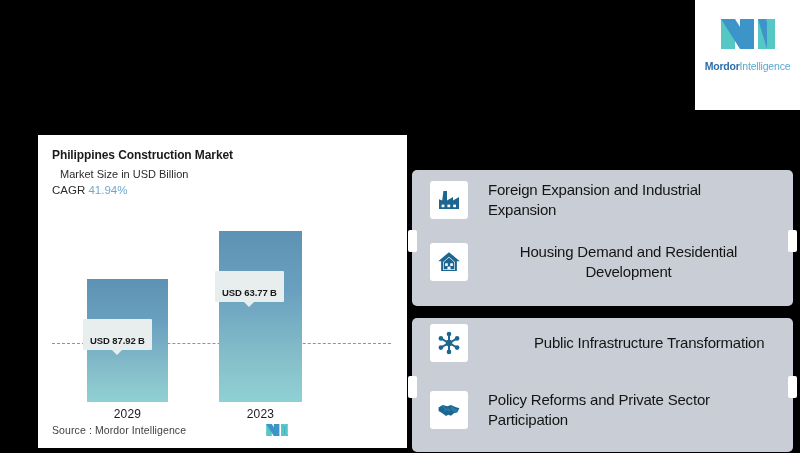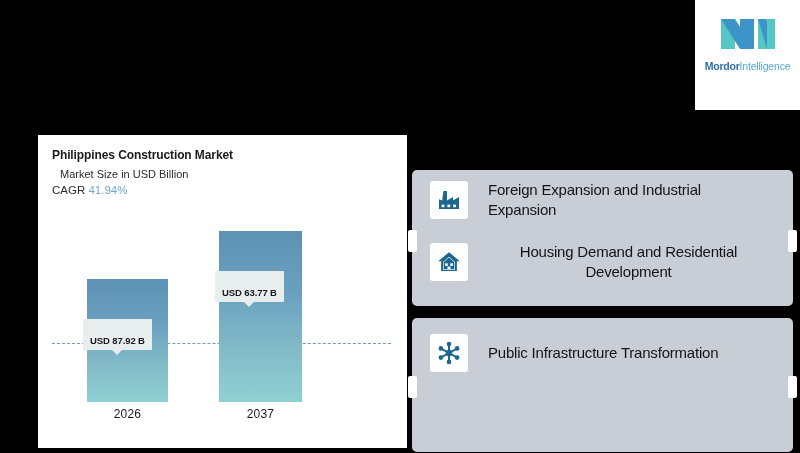--- a/index.html
+++ b/index.html
@@ -162,21 +162,21 @@
 
   .driver {
     position: absolute;
     left: 18px;
     right: 24px;
     display: flex;
     align-items: center;
   }
   .d-a1 { top: 10px; }
   .d-a2 { top: 72px; text-align: center; }
-  .d-b1 { top: 16px; }
+  .d-b1 { top: 6px; gap: 46px; }
   .d-b2 { top: 72px; }
 
   .d-icon {
     flex: 0 0 auto;
     width: 38px; height: 38px;
     background: #ffffff;
     border-radius: 3px;
     display: flex;
     align-items: center;
     justify-content: center;
@@ -224,24 +224,37 @@
     <div class="plot">
 
       <div class="dash-line"></div>
 
       <div class="bar bar-1"></div>
       <div class="bar bar-2"></div>
 
       <div class="bar-label lbl-1">USD 87.92 B</div>
       <div class="bar-label lbl-2">USD 63.77 B</div>
 
-      <div class="x-tick tick-1">2026</div>
-      <div class="x-tick tick-2">2037</div>
-    </div>
-
+      <div class="x-tick tick-1">2029</div>
+      <div class="x-tick tick-2">2023</div>
+    </div>
+
+    <div class="source-row">
+      <span class="source-txt">Source :  Mordor Intelligence</span>
+      <span class="source-logo">
+        <svg viewBox="0 0 120 80" xmlns="http://www.w3.org/2000/svg" width="26" height="16">
+          <polygon points="6,10 34,10 34,70 6,70" fill="#55c7c4"></polygon>
+          <polygon points="6,10 34,10 72,70 44,70" fill="#3d94c9"></polygon>
+          <polygon points="44,10 72,10 72,70 44,70" fill="#3d94c9"></polygon>
+          <polygon points="80,10 96,10 114,70 98,70" fill="#3d94c9"></polygon>
+          <polygon points="98,10 114,10 114,70 98,70" fill="#55c7c4"></polygon>
+          <polygon points="80,10 96,10 96,70 80,70" fill="#55c7c4"></polygon>
+        </svg>
+      </span>
+    </div>
   </div>
 
   <div class="panel panel-a">
     <div class="notch notch-l notch-a"></div>
     <div class="notch notch-r notch-a"></div>
 
     <div class="driver d-a1">
       <span class="d-icon">
         <svg viewBox="0 0 24 24" xmlns="http://www.w3.org/2000/svg">
           <path d="M2 21h20V9l-6 3.6V9l-6 3.6V3H6.4L5.2 12.6 2 11.2z" fill="#1c6690"></path>
@@ -289,15 +302,26 @@
           <circle cx="12" cy="20.9" r="2.3" fill="#1c6690"></circle>
           <circle cx="3.9" cy="7.4" r="2.3" fill="#1c6690"></circle>
           <circle cx="20.1" cy="7.4" r="2.3" fill="#1c6690"></circle>
           <circle cx="3.9" cy="16.6" r="2.3" fill="#1c6690"></circle>
           <circle cx="20.1" cy="16.6" r="2.3" fill="#1c6690"></circle>
         </svg>
       </span>
       <span class="d-text">Public Infrastructure Transformation</span>
     </div>
 
+    <div class="driver d-b2">
+      <span class="d-icon">
+        <svg viewBox="0 0 24 24" xmlns="http://www.w3.org/2000/svg">
+          <path d="M1.6 9.6l4.2-2.5 4.6 1.1 3.6-1.1 4.4 1.9 4 1.3-2.2 4.2-3 .6-3.2 2.6-2.6-1-2.4 1.2-3.6-2.6-3.8-2.2z" fill="#1c6690"></path>
+          <path d="M6 7.2l3.4 3.6 2.4-.5 2.1 2.2-1.6 1.1-2.1-1.3-2.8 1.4L5 11.4z" fill="#2a7aa8"></path>
+          <path d="M14.4 7.5l3.6 3.2 2.6 1-1.7 3.4-3.3-2.1-2.2-2.4z" fill="#2a7aa8"></path>
+          <path d="M1.6 9.8l3.1-1.9 3.5 4.4-2.3 2.1z" fill="#1c6690"></path>
+        </svg>
+      </span>
+      <span class="d-text">Policy Reforms and Private Sector Participation</span>
+    </div>
   </div>
 
 </div>
 
 </body></html>

